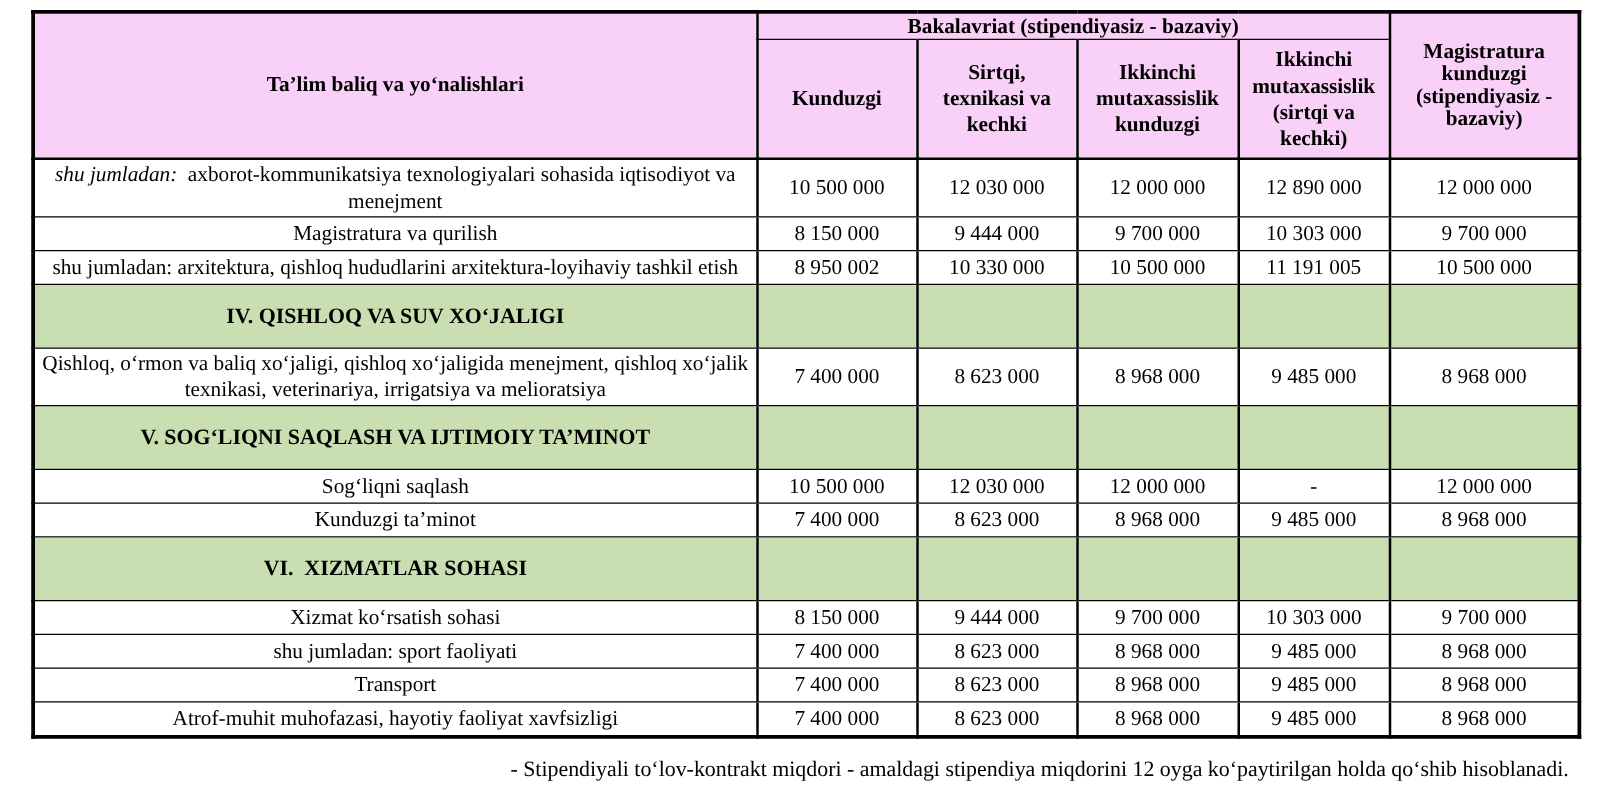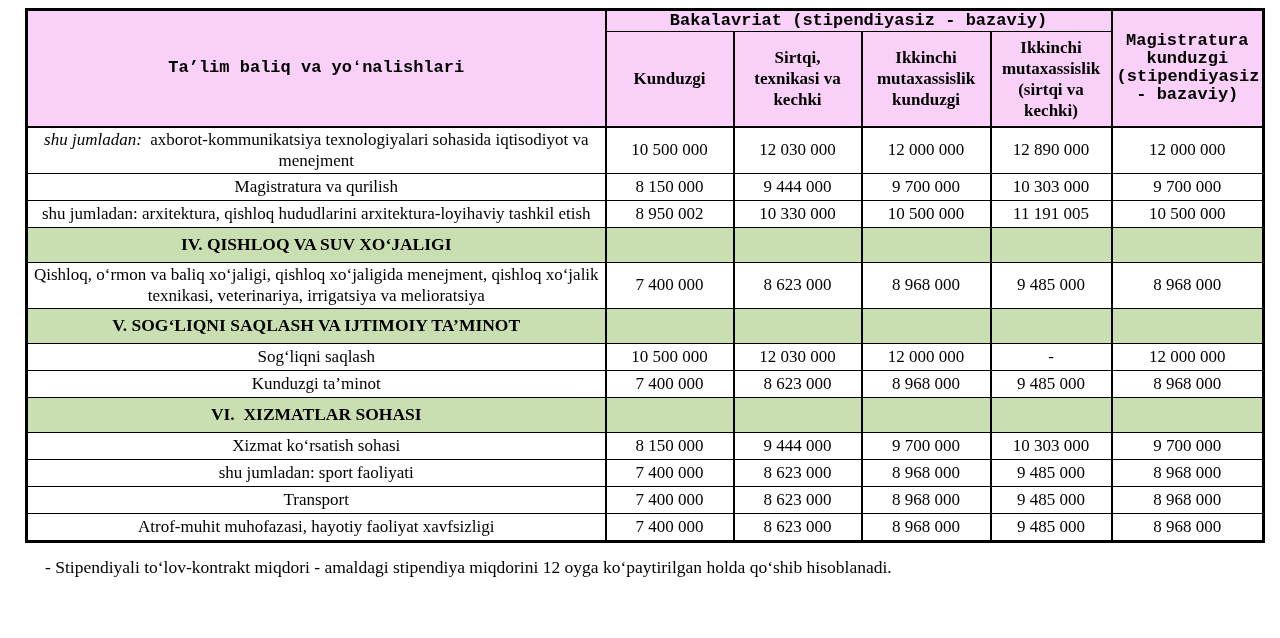--- a/index.html
+++ b/index.html
@@ -29,48 +29,48 @@
   }
   thead th{
     background:var(--pink);
     font-weight:bold;
     text-align:center;
     vertical-align:middle;
     font-size:17px;
     line-height:21px;
     padding:2px 6px;
   }
-  tr.group-row th{height:22px;line-height:18px;padding:0 4px;font-family:Liberation Mono, monospace;}
+  tr.group-row th{height:22px;line-height:18px;padding:0 4px;}
   tr.sub-row th{height:95px;}
   .hdr-bottom{border-bottom:2px solid var(--ink);}
   tbody td{vertical-align:middle;font-size:17px;}
   tbody td.label{
     text-align:center;
     padding:1px 5px;
     line-height:21.5px;
   }
   tbody td.val{
     text-align:center;
     padding:1px 2px;
     line-height:24px;
   }
   tbody tr.data-row td{height:27px;}
   tbody tr.section td{
     background:var(--green);
     font-weight:bold;
     font-size:17.5px;
     padding:6px 5px;
-    height:35px;
+    height:51px;
   }
   .notes{
     margin:12px 25px 0 25px;
     font-size:17.5px;
     line-height:25px;
   }
-  .notes p{margin:0;text-indent:20px;}
+  .notes p{margin:0;text-indent:20px;text-align:right;}
 </style>
 </head>
 <body>
 
 <table class="fees">
   <colgroup>
     <col style="width:579px">
     <col style="width:128px">
     <col style="width:128px">
     <col style="width:129px">

